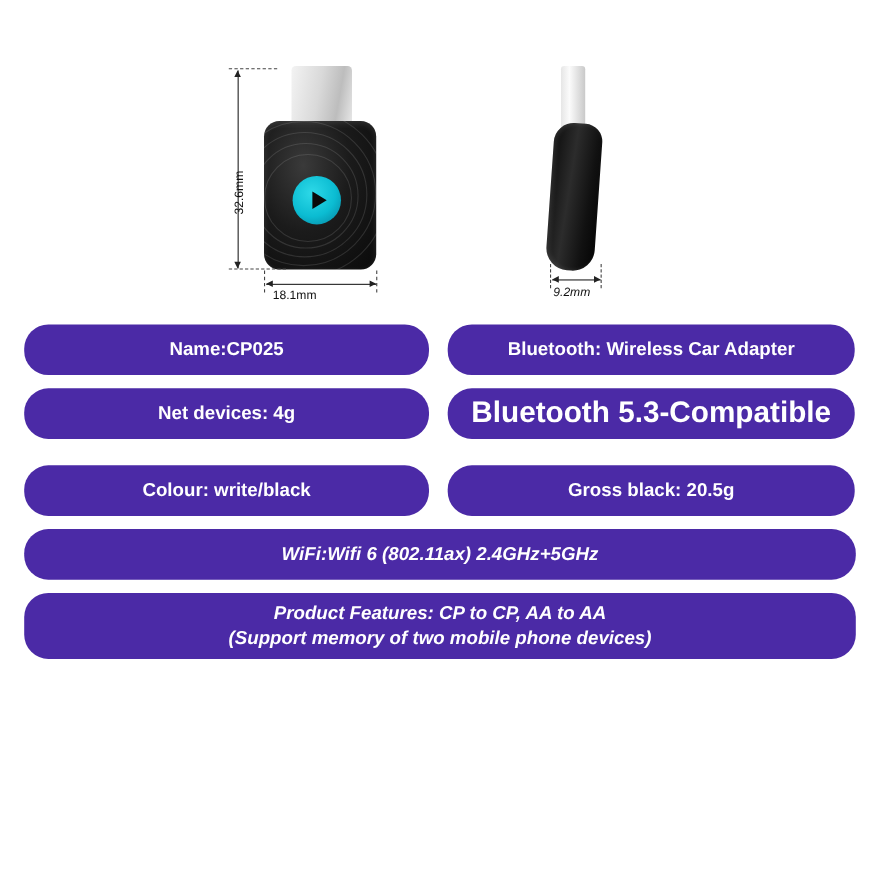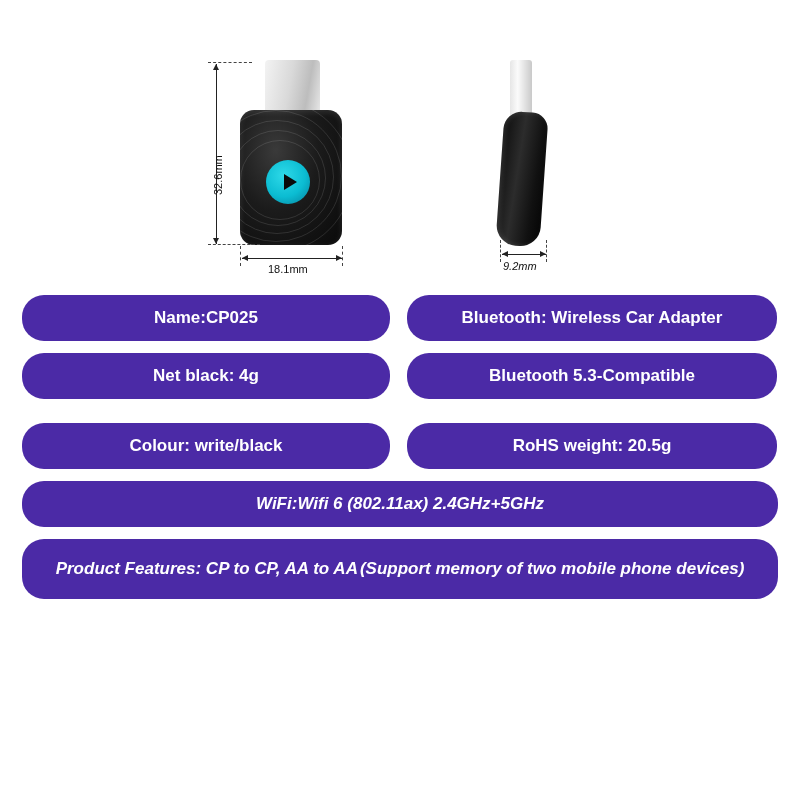--- a/index.html
+++ b/index.html
@@ -185,23 +185,23 @@
     font-size: 17px;
     line-height: 1.15;
     padding: 0 14px;
     box-sizing: border-box;
     height: 46px;
   }
   .pill.left  { width: 368px; }
   .pill.right { width: 370px; }
   .pill.full  { width: 756px; font-style: italic; }
   .pill.tall  { height: 60px; }
-  .pill.big   { font-size: 17px; font-weight: bold; }
+  .pill.big   { font-size: 27px; font-weight: bold; }
   .pill.two-line {
-    flex-direction: row;
+    flex-direction: column;
     gap: 2px;
   }
 </style>
 </head>
 <body>
 
 <div class="page">
 
   <div class="product-area">
 
@@ -220,51 +220,51 @@
     </div>
 
     <div class="h-dash" style="left:208px; top:62px; width:44px;"></div>
     <div class="h-dash" style="left:208px; top:244px; width:52px;"></div>
     <div class="arrow-v" style="left:216px; top:64px; height:180px;"></div>
     <div class="dim-label dim-vertical" style="left:212px; top:195px;">32.6mm</div>
 
     <div class="v-dash" style="left:240px; top:246px; height:20px;"></div>
     <div class="v-dash" style="left:342px; top:246px; height:20px;"></div>
     <div class="arrow-h" style="left:242px; top:258px; width:100px;"></div>
-    <div class="dim-label" style="left:268px; top:263px;text-align:center;">18.1mm</div>
+    <div class="dim-label" style="left:248px; top:263px;text-align:center;">18.1mm</div>
 
     <div class="side-view">
       <div class="side-usb"></div>
       <div class="side-body"></div>
     </div>
 
     <div class="v-dash" style="left:500px; top:240px; height:22px;"></div>
     <div class="v-dash" style="left:546px; top:240px; height:22px;"></div>
     <div class="arrow-h" style="left:502px; top:254px; width:44px;"></div>
     <div class="dim-label" style="left:503px; top:260px;font-style:italic;">9.2mm</div>
   </div>
 
   <div class="specs">
 
     <div class="spec-row">
       <div class="pill left">Name:CP025</div>
       <div class="pill right">Bluetooth: Wireless Car Adapter</div>
     </div>
 
     <div class="spec-row">
-      <div class="pill left">Net black: 4g</div>
+      <div class="pill left">Net devices: 4g</div>
       <div class="pill right big">Bluetooth 5.3-Compatible</div>
     </div>
 
     <div class="spec-row">
     </div>
 
     <div class="spec-row">
       <div class="pill left">Colour: write/black</div>
-      <div class="pill right">RoHS weight: 20.5g</div>
+      <div class="pill right">Gross black: 20.5g</div>
     </div>
 
     <div class="spec-row">
       <div class="pill full">WiFi:Wifi 6 (802.11ax) 2.4GHz+5GHz</div>
     </div>
 
     <div class="spec-row">
       <div class="pill full tall two-line">
         <span>Product Features: CP to CP, AA to AA</span>
         <span>(Support memory of two mobile phone devices)</span>

